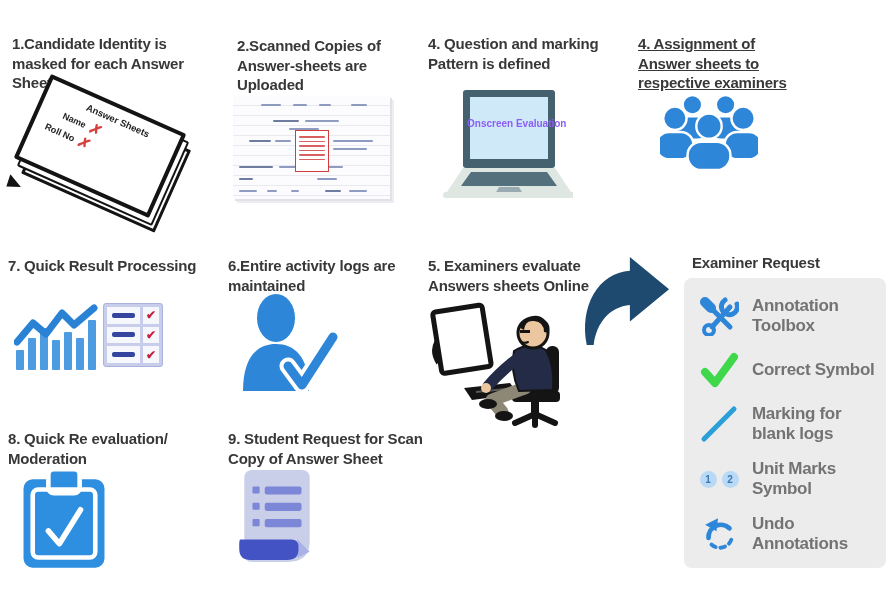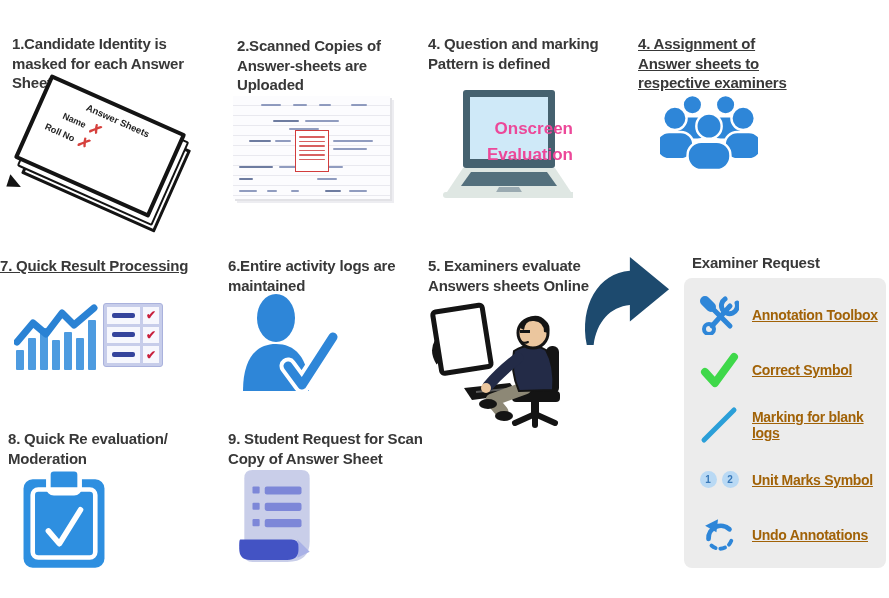--- a/index.html
+++ b/index.html
@@ -19,37 +19,37 @@
 
   
   .scan-sheet { position:absolute; left:233px; top:96px; width:157px; height:103px; background:#fcfcfe; box-shadow:2px 2px 0 #e2e2e6, 4px 4px 0 #ededf1; background-image:repeating-linear-gradient(to bottom, transparent 0 9px, #e9e9ef 9px 10px); }
   .scr { position:absolute; height:2px; border-radius:2px; background:#7c8bb4; opacity:0.85; }
   .scr.dk { background:#55658f; }
   .scan-redbox { position:absolute; left:62px; top:34px; width:34px; height:42px; border:1px solid #d23c3c; background:#fff; padding:2px 3px; }
   .scan-redbox i { display:block; height:1.5px; background:#d86060; margin:3px 0; border-radius:1px; }
 
   
   .laptop { position:absolute; left:437px; top:88px; width:136px; height:114px; }
-  .laptop-screen-text { position:absolute; left:30px; top:28px; font-size:17px; font-weight:bold; color:#ec4899; line-height:1.5;text-align:right; }
+  .laptop-screen-text { position:absolute; left:30px; top:28px; font-size:10px; font-weight:bold; color:#8b5cf6; line-height:1.5; }
 
   
   .abs { position:absolute; }
 
   
   .checklist { position:absolute; left:103px; top:303px; width:60px; height:64px; background:#c7cdea; border:1px solid #aab2dd; border-radius:3px; padding:3px; display:grid; grid-template-rows:1fr 1fr 1fr; gap:3px; }
   .cl-row { display:grid; grid-template-columns:1fr 16px; gap:3px; }
   .cl-cell { background:#f6f7fd; display:flex; align-items:center; justify-content:center; }
   .cl-bar { width:72%; height:5px; border-radius:2px; background:#35449c; }
   .cl-check { color:#c8203c; font-size:12px; font-weight:bold; line-height:1; }
 
   
   .toolbox-panel { position:absolute; left:684px; top:278px; width:202px; height:290px; background:#ececec; border-radius:8px; padding:10px 0 6px 14px; display:flex; flex-direction:column; justify-content:space-around; }
   .tb-row { display:flex; align-items:center; gap:12px; }
   .tb-ico { width:42px; height:38px; flex:0 0 42px; display:flex; align-items:center; justify-content:center; }
-  .tb-label { font-size:14px; font-weight:bold; color:#a16207; letter-spacing:-0.3px;text-decoration:underline; }
+  .tb-label { font-size:17px; font-weight:bold; color:#737373; letter-spacing:-0.3px; }
   .unit-circle { display:inline-flex; width:17px; height:17px; border-radius:50%; background:#b9d9f4; color:#3a79b8; font-size:10px; font-weight:bold; align-items:center; justify-content:center; }
   .unit-circle + .unit-circle { margin-left:5px; }
 </style>
 </head>
 <body>
 
 <div id="canvas">
 
   <div class="step-title" style="left:12px; top:34px; width:182px;">1.Candidate Identity is masked for each Answer Sheet</div>
   <div class="step-title" style="left:237px; top:36px; width:168px;">2.Scanned Copies of Answer-sheets are Uploaded</div>
@@ -121,21 +121,21 @@
         <rect x="50" y="25" width="34" height="24" rx="12"></rect>
       <circle cx="15" cy="27" r="12"></circle>
         <rect x="-4" y="41" width="38" height="28" rx="13"></rect>
       <circle cx="85" cy="27" r="12"></circle>
         <rect x="66" y="41" width="38" height="28" rx="13"></rect>
       <circle cx="50" cy="35" r="13"></circle>
         <rect x="28" y="51" width="44" height="29" rx="14"></rect>
     </g>
   </svg>
 
-  <div class="step-title" style="left:0; top:256px; width:240px;text-decoration:underline;">7. Quick Result Processing</div>
+  <div class="step-title" style="left:8px; top:256px; width:240px;">7. Quick Result Processing</div>
   <div class="step-title" style="left:228px; top:256px; width:188px;">6.Entire activity logs are maintained</div>
   <div class="step-title" style="left:428px; top:256px; width:190px;">5. Examiners  evaluate Answers sheets Online</div>
   <div class="step-title" style="left:692px; top:253px; width:180px;">Examiner Request</div>
 
   <svg class="abs" style="left:14px; top:298px;" width="84" height="72" viewBox="0 0 84 72">
     <g fill="#4D9BE0">
       <rect x="2" y="52" width="8" height="20" rx="1"></rect>
       <rect x="14" y="40" width="8" height="32" rx="1"></rect>
       <rect x="26" y="30" width="8" height="42" rx="1"></rect>
       <rect x="38" y="42" width="8" height="30" rx="1"></rect>

